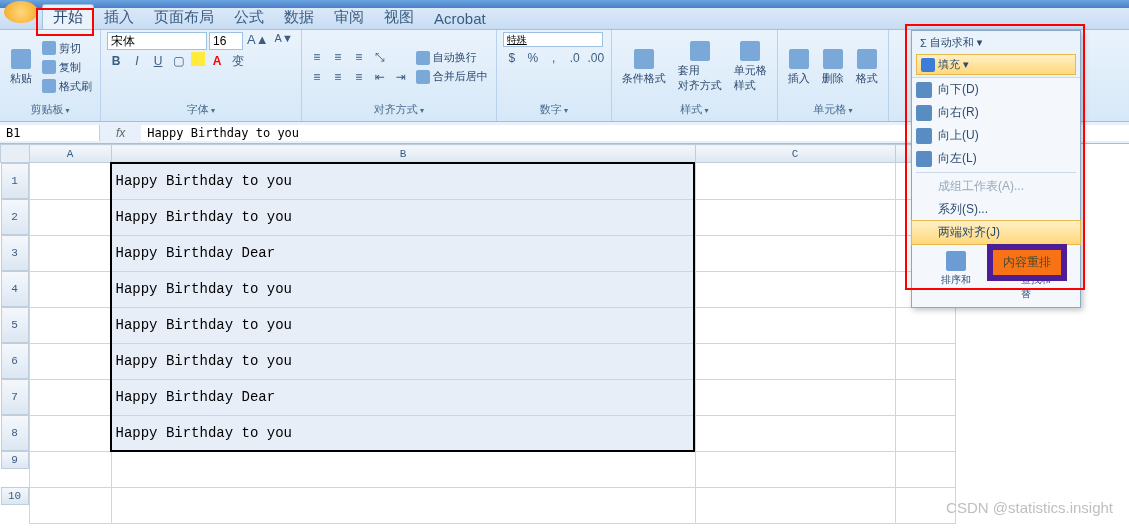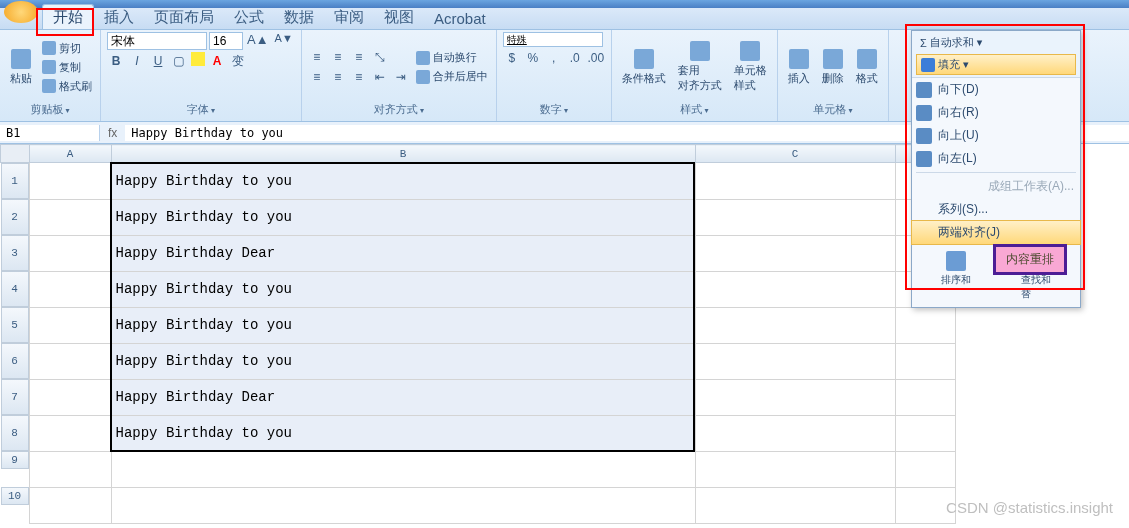--- a/index.html
+++ b/index.html
@@ -24,50 +24,50 @@
 .sbtn { display: flex; align-items: center; font-size: 11px; color: #2c4a6e; padding: 1px 2px; gap: 3px; cursor: pointer; }
 .sbtn .ico { width: 14px; height: 14px; background: #7aa8d8; border-radius: 2px; }
 .col { display: flex; flex-direction: column; gap: 2px; }
 .fontsel { display: flex; gap: 2px; justify-content: center; }
 .fontsel input { font-size: 12px; padding: 1px 3px; border: 1px solid #9ec1e3; background: #fff; }
 .ico-row { display: flex; gap: 3px; }
 .ico-row span { width: 18px; height: 18px; display: inline-flex; align-items: center; justify-content: center; font-size: 12px; color: #3b5d82; cursor: pointer; border: 1px solid transparent; }
 
 .fxbar { height: 22px; background: #e8f1fb; display: flex; align-items: center; border-bottom: 1px solid #9ec1e3; font-size: 12px; }
 .namebox { width: 100px; padding: 1px 6px; border-right: 1px solid #b8d1ec; background: #fff; font-family: monospace; }
-.fxlabel { padding: 0 8px; color: #666; }
+.fxlabel { padding: 0 16px; font-style: italic; color: #666; }
 .fxinput { flex: 1; padding: 1px 6px; font-family: monospace; background: #fff; }
 
 .grid-wrap { display: flex; position: relative; }
 .corner { width: 28px; height: 18px; background: #e8eef5; border: 1px solid #c0cddb; }
 .ch { height: 18px; background: linear-gradient(#f4f8fc,#dce7f2); border: 1px solid #c0cddb; text-align: center; font-size: 11px; color: #3b5d82; }
 .rh { width: 28px; background: linear-gradient(#f4f8fc,#dce7f2); border: 1px solid #c0cddb; text-align: center; font-size: 11px; color: #3b5d82; display: flex; align-items: center; justify-content: center; }
 table { border-collapse: collapse; }
 td { border: 1px solid #d4d4d4; font-family: "Courier New", monospace; font-size: 14px; padding: 0 4px; height: 36px; vertical-align: middle; }
 .colA { width: 82px; }
 .colB { width: 584px; }
 .colC { width: 200px; }
 .colD { width: 60px; }
 .sel td.colB { background: #e8eef8; }
 .sel-border { position: absolute; border: 2px solid #000; pointer-events: none; }
 
 .dropdown { position: absolute; right: 48px; top: 30px; width: 170px; background: #f4f8fd; border: 1px solid #8ba8c8; box-shadow: 2px 2px 6px rgba(0,0,0,.25); font-size: 12px; z-index: 50; }
 .dd-head { display: flex; flex-direction: column; padding: 2px 4px; gap: 2px; background: #eaf3fc; border-bottom: 1px solid #ccd9e8; }
 .dd-head .sbtn { padding: 2px 4px; }
 .dd-item { display: flex; align-items: center; gap: 6px; padding: 3px 6px 3px 26px; position: relative; cursor: pointer; color: #2c4a6e; }
 .dd-item .ico { position: absolute; left: 4px; width: 16px; height: 16px; background: #5a8cc4; border-radius: 2px; }
-.dd-item.disabled { color: #9aa9b8; justify-content: flex-end; }
+.dd-item.disabled { color: #9aa9b8; }
 .dd-item.hover { background: linear-gradient(#fff0c8,#ffd87a); border: 1px solid #e8b84a; margin: -1px; align-items: flex-end; }
 .dd-sep { height: 1px; background: #ccd9e8; margin: 2px 4px; }
 .dd-rear { display: flex; justify-content: space-around; padding: 4px; border-top: 1px solid #ccd9e8; }
 .dd-rear .vbtn .ico { background: #6b9cd4; }
 
 .red-box-dd { position: absolute; right: 44px; top: 24px; width: 180px; height: 266px; border: 2px solid red; pointer-events: none; z-index: 60; }
 
-.tipbox { position: absolute; right: 62px; top: 244px; background: #f9a8d4; border: 3px solid #4c1d95; padding: 4px 10px; font-size: 12px; color: #4a4a2e; z-index: 55; }
+.tipbox { position: absolute; right: 62px; top: 244px; background: #f97316; border: 6px solid #4c1d95; padding: 4px 10px; font-size: 12px; color: #4a4a2e; z-index: 55; }
 
 .watermark { position: absolute; right: 16px; bottom: 12px; font-size: 15px; color: #bfbfbf; font-family: sans-serif; }
 </style>
 </head>
 <body>
 
 <div class="titlebar"></div>
 
 <div class="tabs">
   <div class="office-btn"></div>

